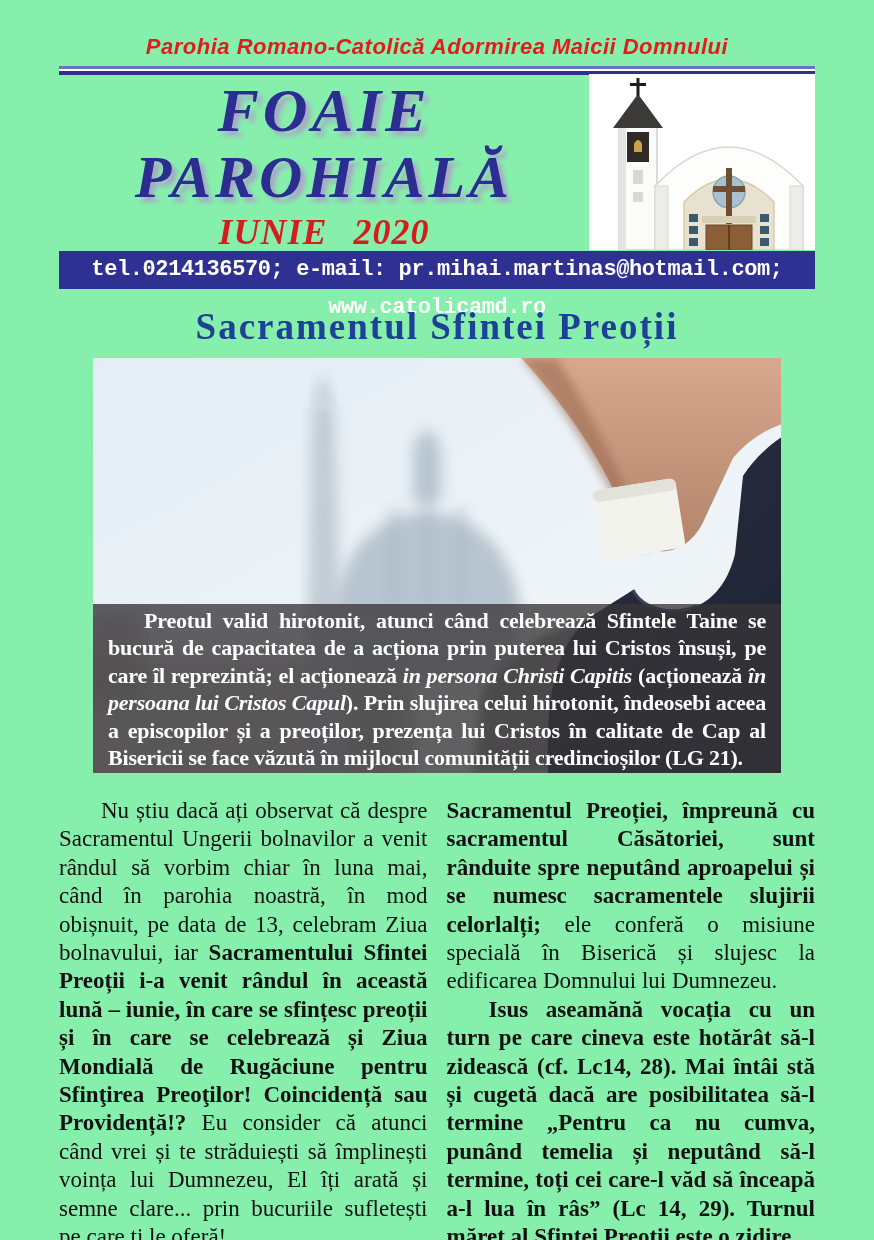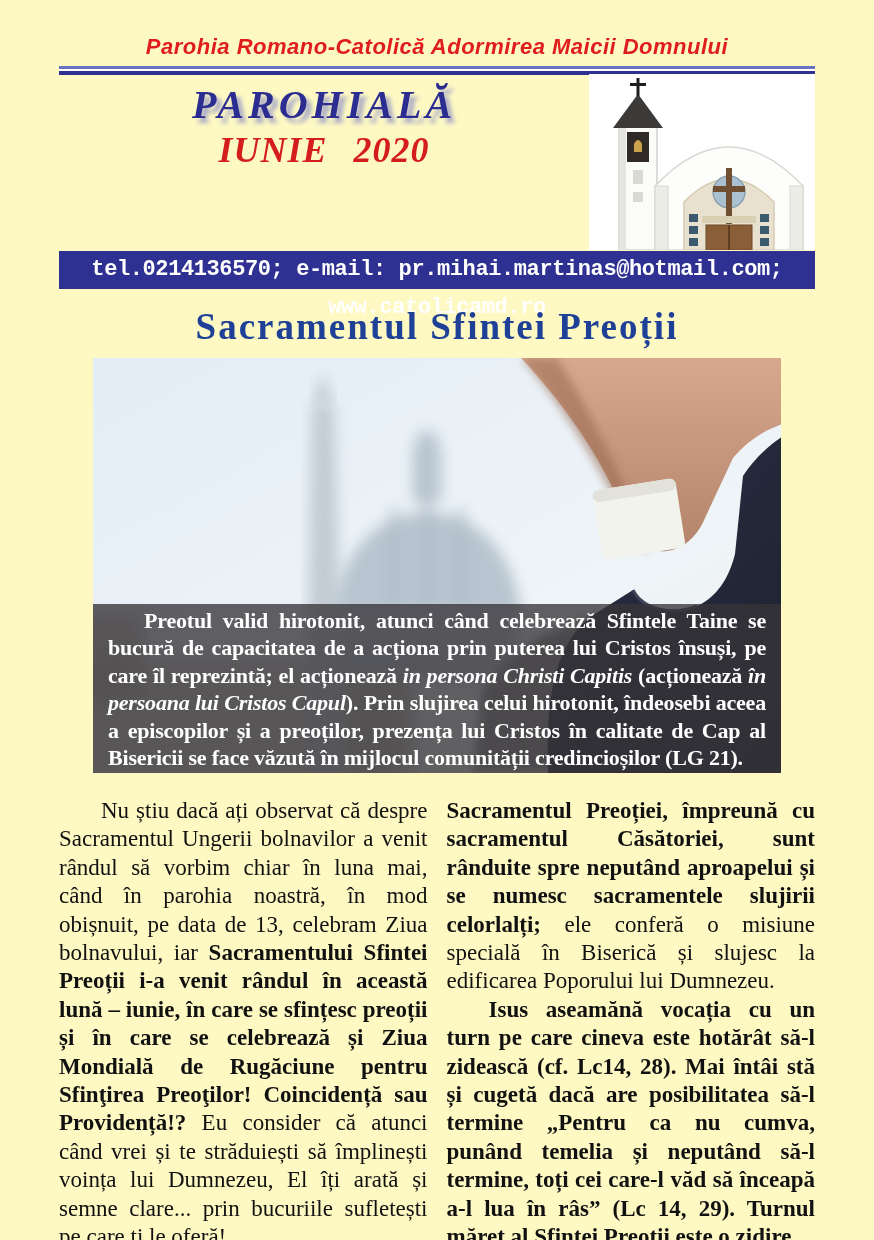--- a/index.html
+++ b/index.html
@@ -1,20 +1,20 @@
 <!DOCTYPE html>
 <html lang="ro"><head>
 <meta charset="utf-8">
 <style>
   html,body{margin:0;padding:0;background:#ffffff;}
   .page{
     position:relative;
     width:874px;height:1240px;
     margin:0 auto;
-    background:#fef9c3;
+    background:#86efac;
     overflow:hidden;
     font-family:"Liberation Serif", serif;
   }
 
   
   .parish-line{
     padding-top:34px;
     text-align:center;
     font-family:"Liberation Sans", sans-serif;
     font-style:italic;
@@ -40,21 +40,21 @@
   }
   .title-line{
     font-family:"Liberation Serif", serif;
     font-style:italic;font-weight:bold;
     color:#2b2d90;
     text-shadow:5px 5px 4px #a9a9c6;
     letter-spacing:4px;
     line-height:1.0;
   }
   .title-line.t1{font-size:62px;}
-  .title-line.t2{font-size:40px;margin-top:6px;}
+  .title-line.t2{font-size:60px;margin-top:6px;}
   .issue-date{
     margin-top:4px;
     font-family:"Liberation Serif", serif;
     font-style:italic;font-weight:bold;
     font-size:36px;
     color:#d41d1d;
     word-spacing:16px;
     letter-spacing:1px;
   }
   .church-wrap{
@@ -134,20 +134,21 @@
 <body>
 
 <div class="page">
 
   <div class="parish-line">Parohia Romano-Catolică Adormirea Maicii Domnului</div>
 
   <div class="double-rule"></div>
 
   <div class="masthead-row">
     <div class="title-block">
+      <div class="title-line t1">FOAIE</div>
       <div class="title-line t2">PAROHIALĂ</div>
       <div class="issue-date">IUNIE 2020</div>
     </div>
 
     <div class="church-wrap">
       <svg viewBox="0 0 226 176" width="226" height="176" aria-hidden="true">
 
         <rect x="30" y="52" width="38" height="124" fill="#fbfbfa" stroke="#cfcfcc" stroke-width="1.5"></rect>
         <rect x="30" y="52" width="7" height="124" fill="#e4e4e0"></rect>
         <polygon points="24,54 49,20 74,54" fill="#3c3a38"></polygon>
@@ -247,18 +248,18 @@
     </svg>
 
     <figcaption class="photo-caption"><span>Preotul valid hirotonit, atunci când celebrează Sfintele Taine se bucură de capacitatea de a acționa prin puterea lui Cristos însuși, pe care îl reprezintă; el acționează </span><span class="i">in persona Christi Capitis</span><span> (acționează </span><span class="i">în persoana lui Cristos Capul</span><span>). Prin slujirea celui hirotonit, îndeosebi aceea a episcopilor și a preoților, prezența lui Cristos în calitate de Cap al Bisericii se face văzută în mijlocul comunității credincioșilor (LG 21).</span></figcaption>
   </figure>
 
   <div class="columns">
     <div class="col">
       <p class="indent"><span>Nu știu dacă ați observat că despre Sacramentul Ungerii bolnavilor a venit rândul să vorbim chiar în luna mai, când în parohia noastră, în mod obișnuit, pe data de 13, celebram Ziua bolnavului, iar </span><span class="b">Sacramentului Sfintei Preoții i-a venit rândul în această lună – iunie, în care se sfințesc preoții și în care se celebrează și Ziua Mondială de Rugăciune pentru Sfinţirea Preoţilor! Coincidență sau Providență!?</span><span> Eu consider că atunci când vrei și te străduiești să împlinești voința lui Dumnezeu, El îți arată și semne clare... prin bucuriile sufletești pe care ți le oferă!</span></p>
     </div>
     <div class="col">
-      <p><span class="b">Sacramentul Preoției, împreună cu sacramentul Căsătoriei, sunt rânduite spre neputând aproapelui și se numesc sacramentele slujirii celorlalți;</span><span> ele conferă o misiune specială în Biserică și slujesc la edificarea Poporului lui Dumnezeu.</span></p>
+      <p><span class="b">Sacramentul Preoției, împreună cu sacramentul Căsătoriei, sunt rânduite spre neputând aproapelui și se numesc sacramentele slujirii celorlalți;</span><span> ele conferă o misiune specială în Biserică și slujesc la edificarea Domnului lui Dumnezeu.</span></p>
       <p class="indent">Isus aseamănă vocația cu un turn pe care cineva este hotărât să-l zidească (cf. Lc14, 28). Mai întâi stă și cugetă dacă are posibilitatea să-l termine „Pentru ca nu cumva, punând temelia și neputând să-l termine, toți cei care-l văd să înceapă a-l lua în râs” (Lc 14, 29). Turnul măreț al Sfintei Preoții este o zidire</p>
     </div>
   </div>
 
 </div>
 
 </body></html>

